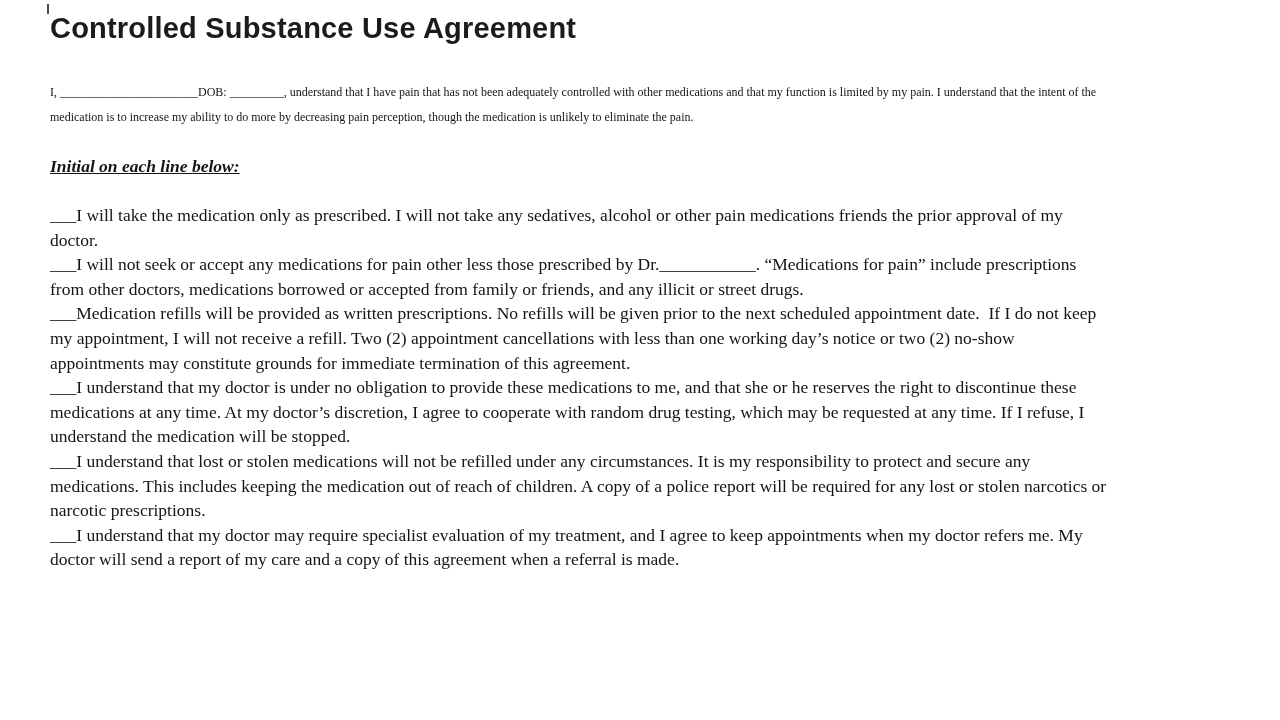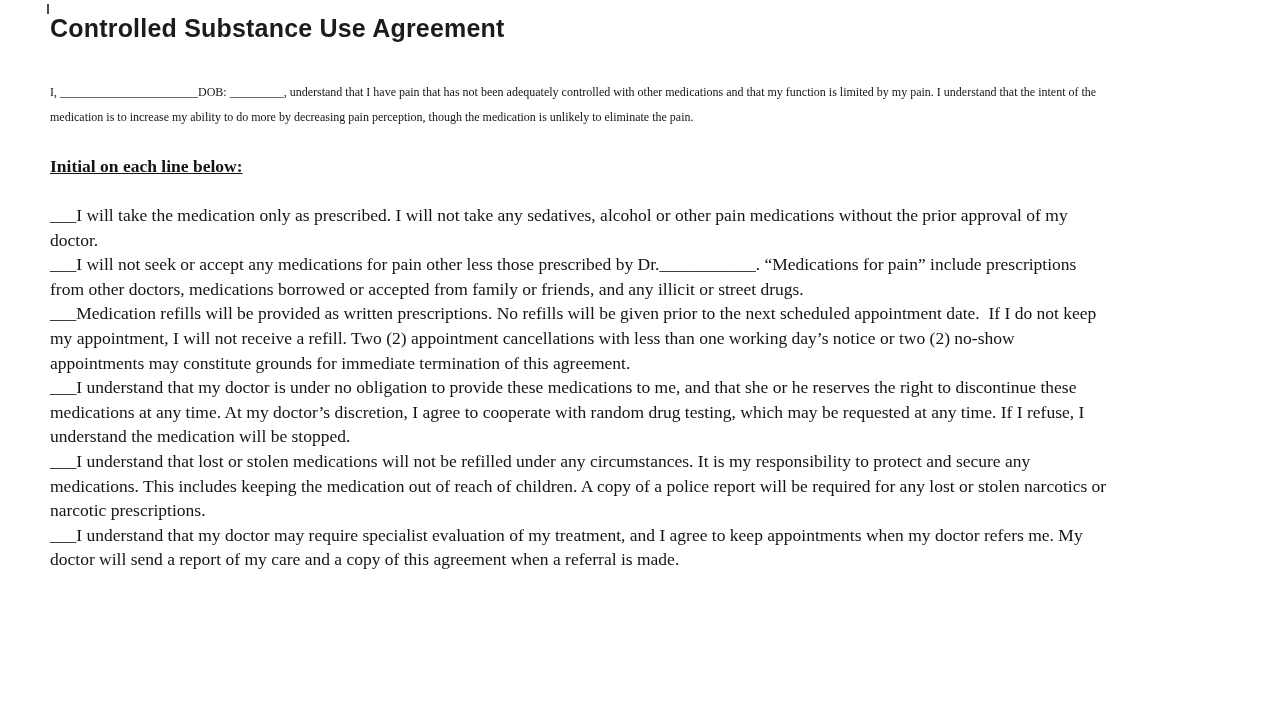--- a/index.html
+++ b/index.html
@@ -25,37 +25,38 @@
     position: absolute;
     left: -3px;
     top: 4px;
     width: 2px;
     height: 10px;
     background: #4a4a4a;
   }
   .doc-title {
     font-family: "Liberation Sans", sans-serif;
     font-weight: 700;
-    font-size: 25px;
+    font-size: 29px;
     line-height: 29px;
     letter-spacing: 0.2px;
     color: #1b1b1b;
     margin: 14px 0 0 0;
   }
   .intro-paragraph {
     font-size: 12px;
     line-height: 24.6px;
     margin: 37px 0 0 0;
     white-space: pre-wrap;
   }
   .initial-heading {
     display: inline-block;
     font-size: 17.5px;
     line-height: 24.6px;
     font-weight: 700;
+    font-style: italic;
     text-decoration: underline;
     margin: 24.6px 0 0 0;
     text-align: right;
   }
   .items {
     margin-top: 24.6px;
   }
   .agreement-item {
     font-size: 17.5px;
     line-height: 24.6px;
@@ -71,20 +72,20 @@
 
   <h1 class="doc-title">Controlled Substance Use Agreement</h1>
 
   <p class="intro-paragraph">I, _______________________DOB: _________, understand that I have pain that has not been adequately controlled with other medications and that my function is limited by my pain. I understand that the intent of the medication is to increase my ability to do more by decreasing pain perception, though the medication is unlikely to eliminate the pain.</p>
 
   <div>
     <span class="initial-heading">Initial on each line below:</span>
   </div>
 
   <div class="items">
-    <p class="agreement-item">___I will take the medication only as prescribed. I will not take any sedatives, alcohol or other pain medications without the prior approval of my doctor.</p>
+    <p class="agreement-item">___I will take the medication only as prescribed. I will not take any sedatives, alcohol or other pain medications friends the prior approval of my doctor.</p>
     <p class="agreement-item">___I will not seek or accept any medications for pain other less those prescribed by Dr.___________. “Medications for pain” include prescriptions from other doctors, medications borrowed or accepted from family or friends, and any illicit or street drugs.</p>
     <p class="agreement-item">___Medication refills will be provided as written prescriptions. No refills will be given prior to the next scheduled appointment date.  If I do not keep my appointment, I will not receive a refill. Two (2) appointment cancellations with less than one working day’s notice or two (2) no-show appointments may constitute grounds for immediate termination of this agreement.</p>
     <p class="agreement-item">___I understand that my doctor is under no obligation to provide these medications to me, and that she or he reserves the right to discontinue these medications at any time. At my doctor’s discretion, I agree to cooperate with random drug testing, which may be requested at any time. If I refuse, I understand the medication will be stopped.</p>
     <p class="agreement-item">___I understand that lost or stolen medications will not be refilled under any circumstances. It is my responsibility to protect and secure any medications. This includes keeping the medication out of reach of children. A copy of a police report will be required for any lost or stolen narcotics or narcotic prescriptions.</p>
     <p class="agreement-item">___I understand that my doctor may require specialist evaluation of my treatment, and I agree to keep appointments when my doctor refers me. My doctor will send a report of my care and a copy of this agreement when a referral is made.</p>
   </div>
 </div>
 
 </body></html>

